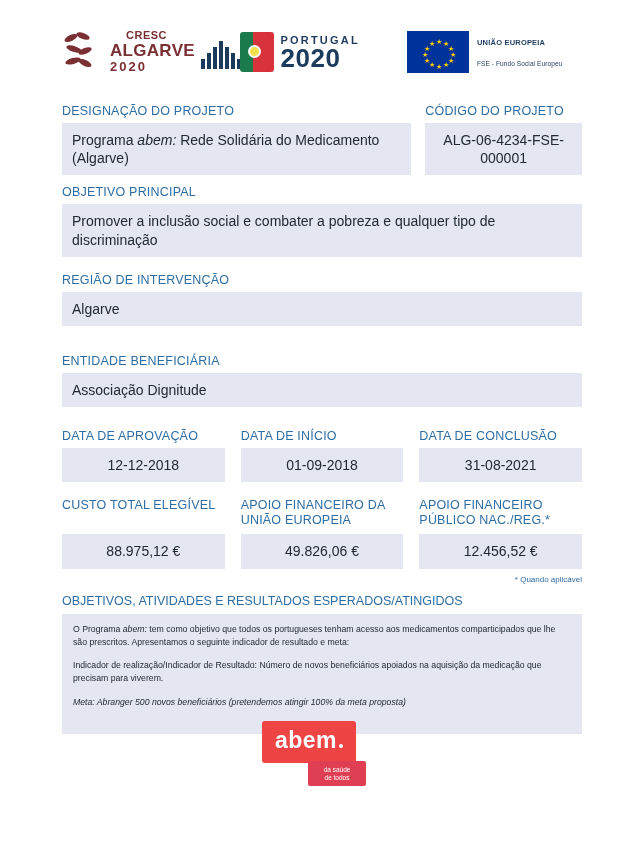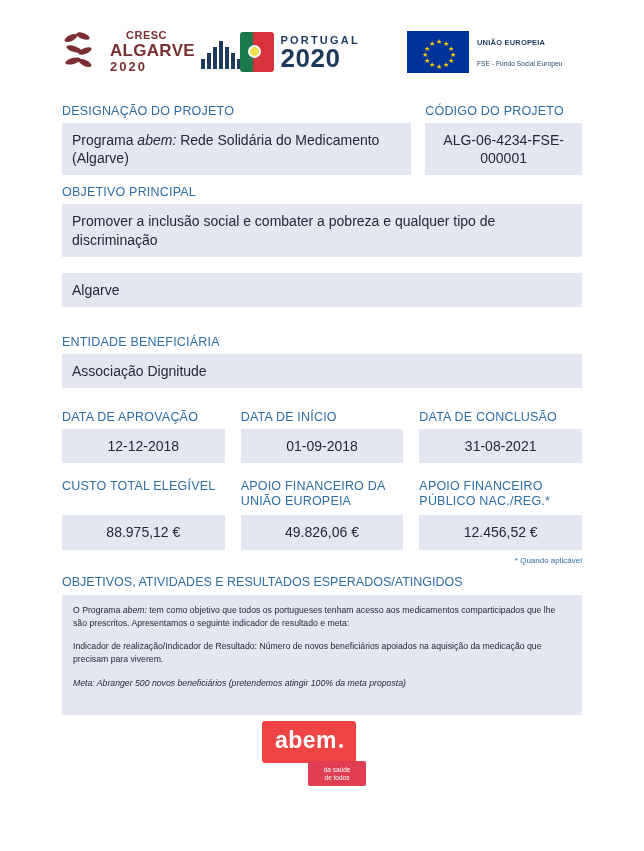--- a/index.html
+++ b/index.html
@@ -361,20 +361,21 @@
       <div class="value center">ALG-06-4234-FSE-000001</div>
     </div>
   </div>
 
   <div class="field" style="margin-top:10px">
     <div class="label">OBJETIVO PRINCIPAL</div>
     <div class="value">Promover a inclusão social e combater a pobreza e qualquer tipo de discriminação</div>
   </div>
 
   <div class="field" style="margin-top:16px">
+    <div class="label">REGIÃO DE INTERVENÇÃO</div>
     <div class="value">Algarve</div>
   </div>
 
   <div class="field" style="margin-top:28px">
     <div class="label">ENTIDADE BENEFICIÁRIA</div>
     <div class="value">Associação Dignitude</div>
   </div>
 
   <div class="triple" style="margin-top:22px">
     <div>

